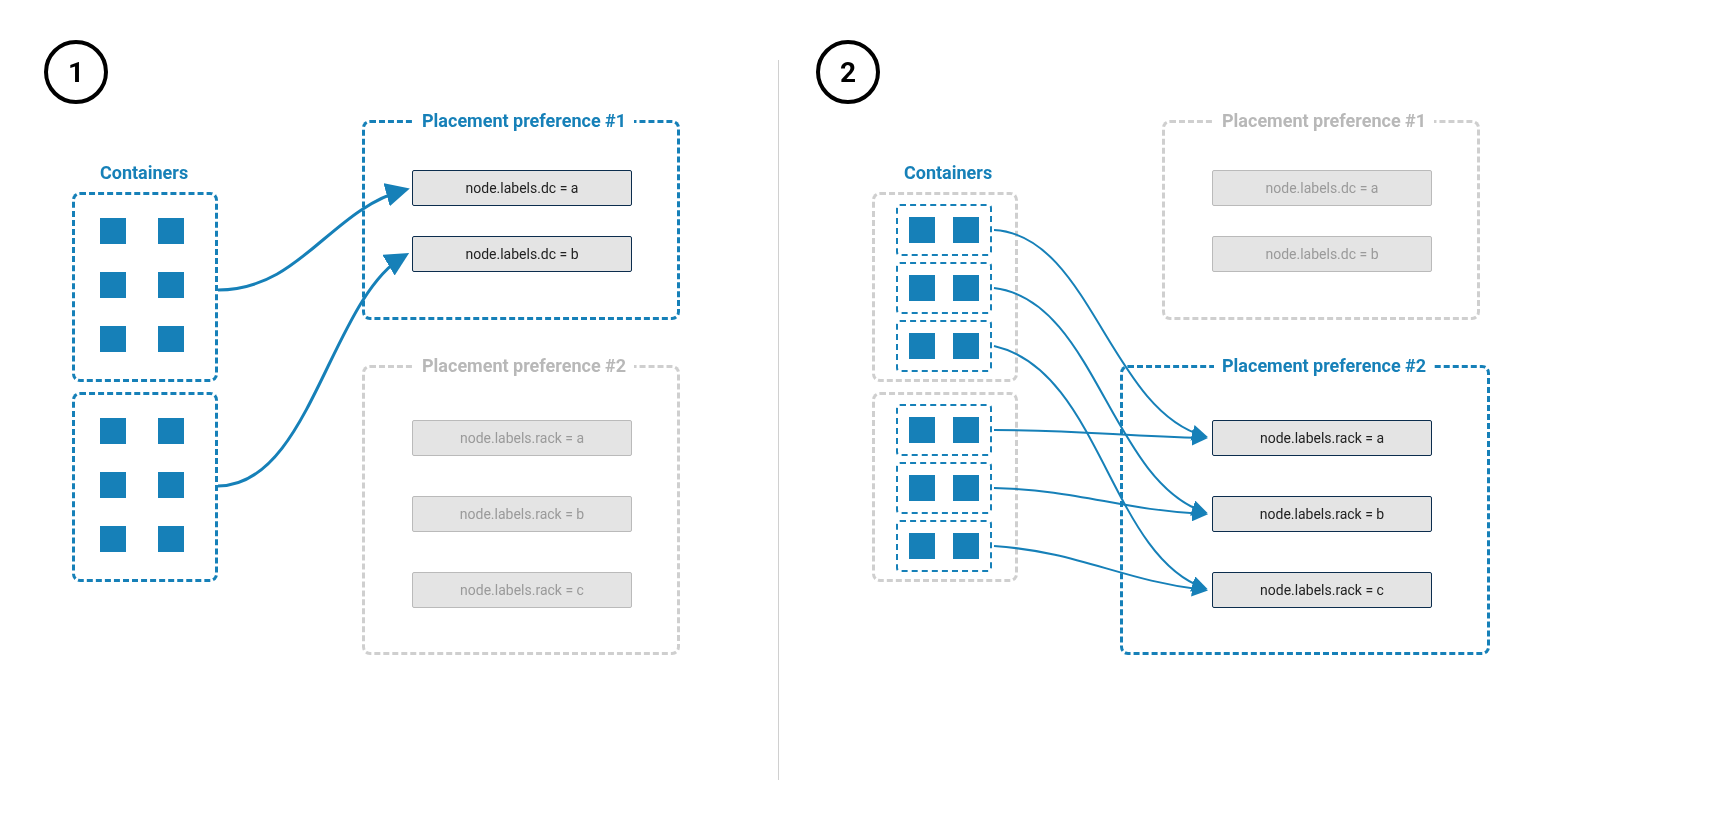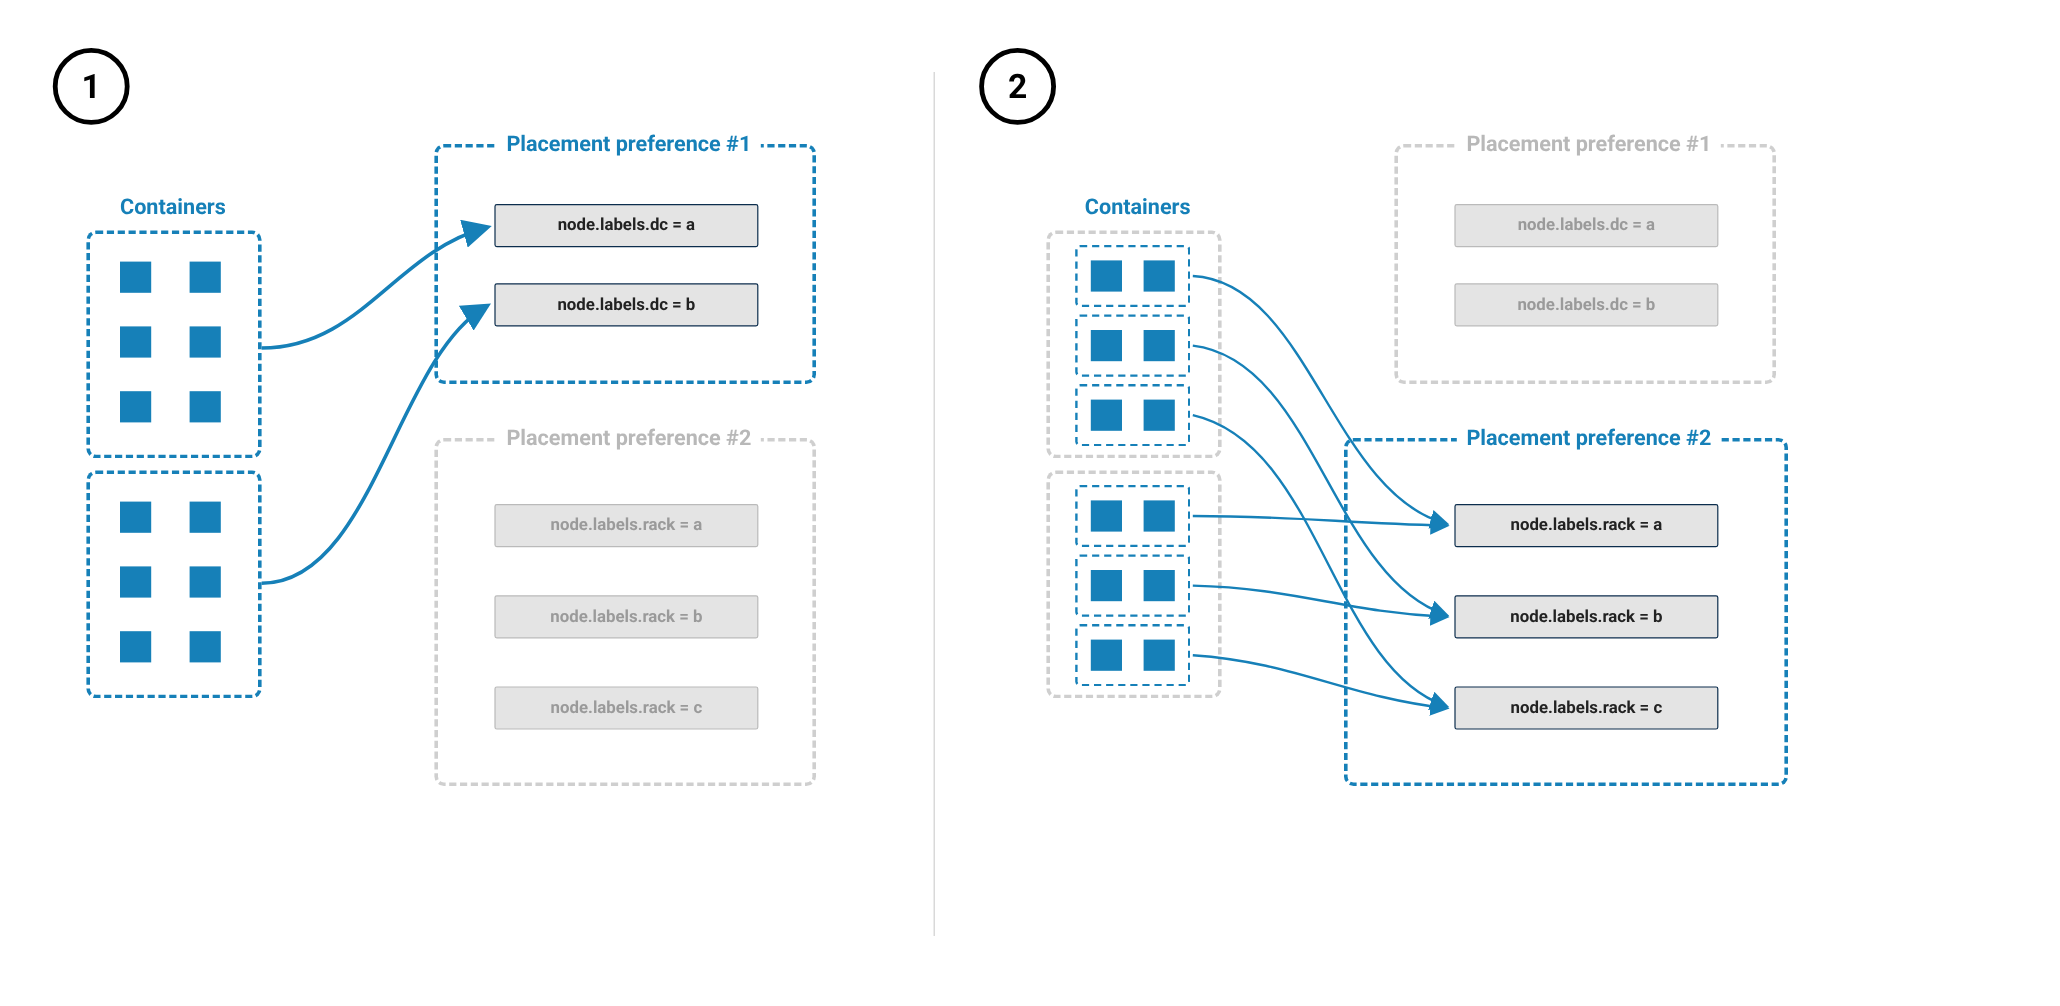--- a/index.html
+++ b/index.html
@@ -73,21 +73,21 @@
   
   .pill {
     box-sizing: border-box;
     width: 220px;
     height: 36px;
     background: #e4e4e4;
     display: flex;
     align-items: center;
     justify-content: center;
     font-size: 14px;
-    font-weight: 700;
+    font-weight: 400;
     border-radius: 2px;
   }
   .pill-active   { border: 1.5px solid #0c2d4d; color: #222; }
   .pill-inactive { border: 1.5px solid #bababa; color: #9a9a9a; }
 
   
   .subgroup {
     border: 2px dashed #1680b8;
     border-radius: 4px;
     box-sizing: border-box;

